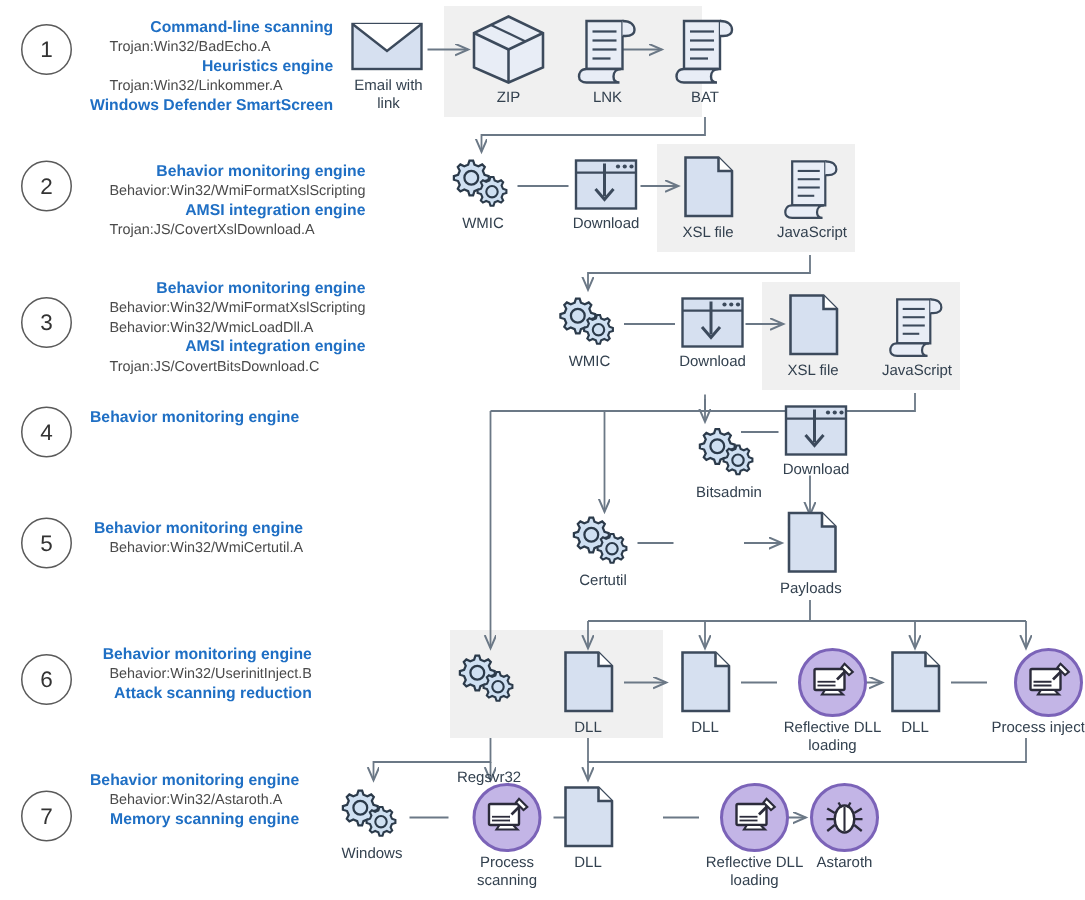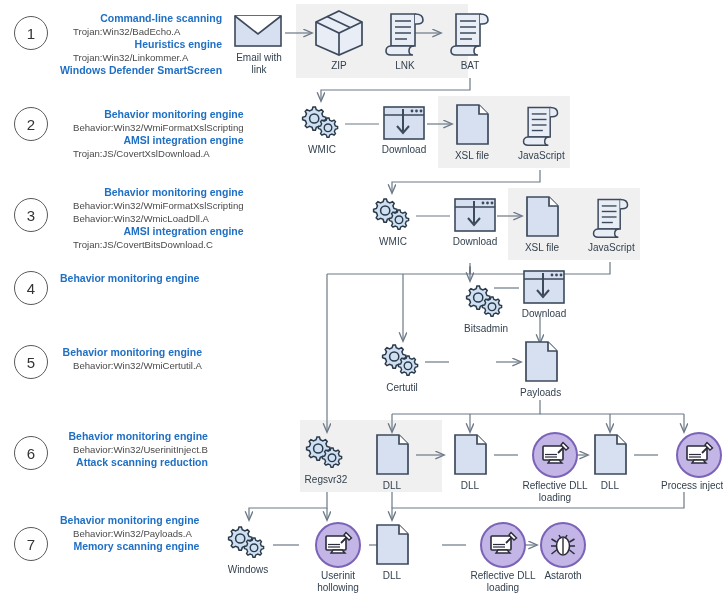--- a/index.html
+++ b/index.html
@@ -295,21 +295,21 @@
     <div class="det-engine">Behavior monitoring engine</div>
     <div class="det-sig">Behavior:Win32/UserinitInject.B</div>
     <div class="det-engine">Attack scanning reduction</div>
   </div>
 
   <div class="num-circle" style="left:14px;top:527px;">
     <span>7</span>
   </div>
   <div class="detections" style="top:514px;">
     <div class="det-engine">Behavior monitoring engine</div>
-    <div class="det-sig">Behavior:Win32/Payloads.A</div>
+    <div class="det-sig">Behavior:Win32/Astaroth.A</div>
     <div class="det-engine">Memory scanning engine</div>
   </div>
 
   <div class="node" style="left:228px;top:12px;">
     <div class="glyph">
       <svg width="52" height="38" viewBox="0 0 52 38">
         <rect x="2" y="4" width="46" height="30" fill="#d6e0f0" stroke="#3c4a5c" stroke-width="1.6"></rect>
         <path d="M2,4 L25,22 L48,4" fill="#ffffff" stroke="#3c4a5c" stroke-width="1.6"></path>
       </svg>
     </div>
@@ -535,21 +535,21 @@
   <div class="node" style="left:520px;top:339px;">
     <div class="glyph">
       <svg width="40" height="46" viewBox="0 0 40 46">
         <path d="M5,3 L27,3 L36,12 L36,42 L5,42 Z" fill="#d6e0f0" stroke="#3c4a5c" stroke-width="1.7"></path>
         <path d="M27,3 L27,12 L36,12" fill="#ffffff" stroke="#3c4a5c" stroke-width="1.7"></path>
       </svg>
     </div>
     <div class="caption">Payloads</div>
   </div>
 
-  <div class="node" style="left:303px;top:434px;">
+  <div class="node" style="left:303px;top:434px;gap:39px;">
     <div class="glyph">
       <svg width="46" height="38" viewBox="0 0 46 38">
         <g fill="#cfe0f2" stroke="#2b3a4a" stroke-width="1.5">
           <path d="M14,3 l2.4,0 l.9,2.8 l2.6,1.1 l2.6,-1.3 l1.7,1.7 l-1.3,2.6 l1.1,2.6 l2.8,.9 l0,2.4 l-2.8,.9 l-1.1,2.6 l1.3,2.6 l-1.7,1.7 l-2.6,-1.3 l-2.6,1.1 l-.9,2.8 l-2.4,0 l-.9,-2.8 l-2.6,-1.1 l-2.6,1.3 l-1.7,-1.7 l1.3,-2.6 l-1.1,-2.6 l-2.8,-.9 l0,-2.4 l2.8,-.9 l1.1,-2.6 l-1.3,-2.6 l1.7,-1.7 l2.6,1.3 l2.6,-1.1 Z"></path>
           <circle cx="15.2" cy="14.5" r="4.6" fill="#cfe0f2"></circle>
         </g>
         <g fill="#cfe0f2" stroke="#2b3a4a" stroke-width="1.4">
           <path d="M28,14 l2,0 l.75,2.3 l2.15,.9 l2.15,-1.05 l1.4,1.4 l-1.05,2.15 l.9,2.15 l2.3,.75 l0,2 l-2.3,.75 l-.9,2.15 l1.05,2.15 l-1.4,1.4 l-2.15,-1.05 l-2.15,.9 l-.75,2.3 l-2,0 l-.75,-2.3 l-2.15,-.9 l-2.15,1.05 l-1.4,-1.4 l1.05,-2.15 l-.9,-2.15 l-2.3,-.75 l0,-2 l2.3,-.75 l.9,-2.15 l-1.05,-2.15 l1.4,-1.4 l2.15,1.05 l2.15,-.9 Z"></path>
           <circle cx="29" cy="23.8" r="3.8" fill="#cfe0f2"></circle>
         </g>
@@ -636,21 +636,21 @@
     <div class="pcircle">
       <svg width="30" height="28" viewBox="0 0 30 28">
         <rect x="3" y="5" width="20" height="14" rx="1" fill="#ffffff" stroke="#2b2b3a" stroke-width="1.6"></rect>
         <line x1="5" y1="16" x2="17" y2="16" stroke="#2b2b3a" stroke-width="1.2"></line>
         <line x1="5" y1="13.5" x2="17" y2="13.5" stroke="#2b2b3a" stroke-width="1.2"></line>
         <path d="M8,22 L22,22 L19,19 L10,19 Z" fill="#ffffff" stroke="#2b2b3a" stroke-width="1.4"></path>
         <path d="M18,12 L26,4" stroke="#2b2b3a" stroke-width="1.8"></path>
         <path d="M23,1.5 L28.5,7 L26,9 L21,4 Z" fill="#ffffff" stroke="#2b2b3a" stroke-width="1.4"></path>
       </svg>
     </div>
-    <div class="caption wrap">Userinit hollowing</div>
+    <div class="caption wrap">Process scanning</div>
   </div>
 
   <div class="node" style="left:372px;top:522px;">
     <div class="glyph">
       <svg width="40" height="46" viewBox="0 0 40 46">
         <path d="M5,3 L27,3 L36,12 L36,42 L5,42 Z" fill="#d6e0f0" stroke="#3c4a5c" stroke-width="1.7"></path>
         <path d="M27,3 L27,12 L36,12" fill="#ffffff" stroke="#3c4a5c" stroke-width="1.7"></path>
       </svg>
     </div>
     <div class="caption">DLL</div>

